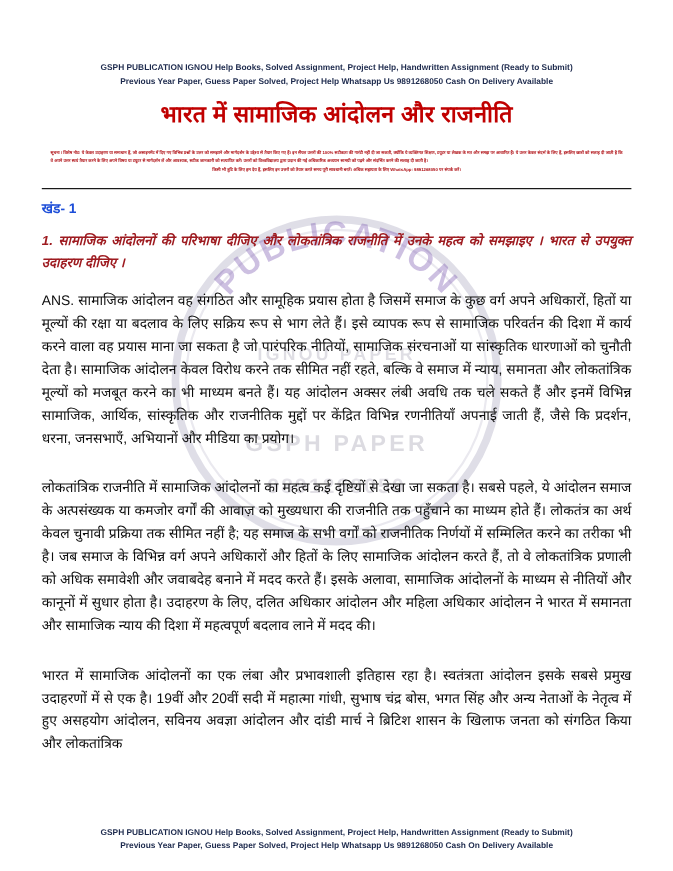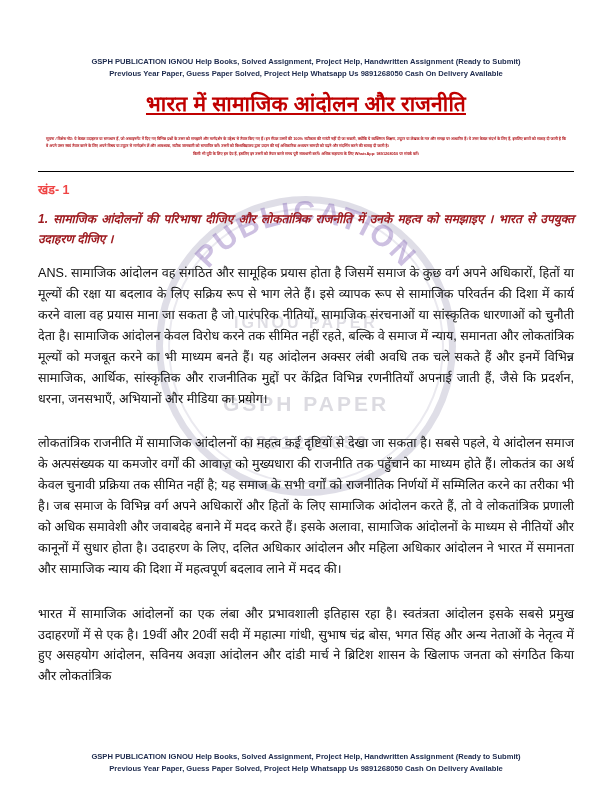--- a/index.html
+++ b/index.html
@@ -104,42 +104,41 @@
     margin-top: 26px;
     letter-spacing: 0.4px;
   }
   .doc-title {
     text-align: center;
     color: #c00000;
     font-weight: bold;
     font-size: 21px;
     margin-top: 9px;
     letter-spacing: 0.2px;
-    text-decoration: underline;
   }
 
   .disclaimer {
     color: #b01116;
     font-size: 3.9px;
     line-height: 1.95;
     text-align: justify;
     padding: 0 46px;
     margin-top: 18px;
     font-weight: bold;
   }
   .disclaimer .last { text-align: center; display: block; }
 
   .rule {
     border: none;
     border-top: 1.3px solid #000000;
     margin: 14px 38px 0 38px;
   }
 
   .section-label {
-    color: #ef4444;
+    color: #1d4ed8;
     font-weight: bold;
     font-size: 12.5px;
     padding: 9px 38px 0 38px;
   }
 
   .question {
     color: #9e1b20;
     font-weight: bold;
     font-size: 12px;
     line-height: 1.62;

